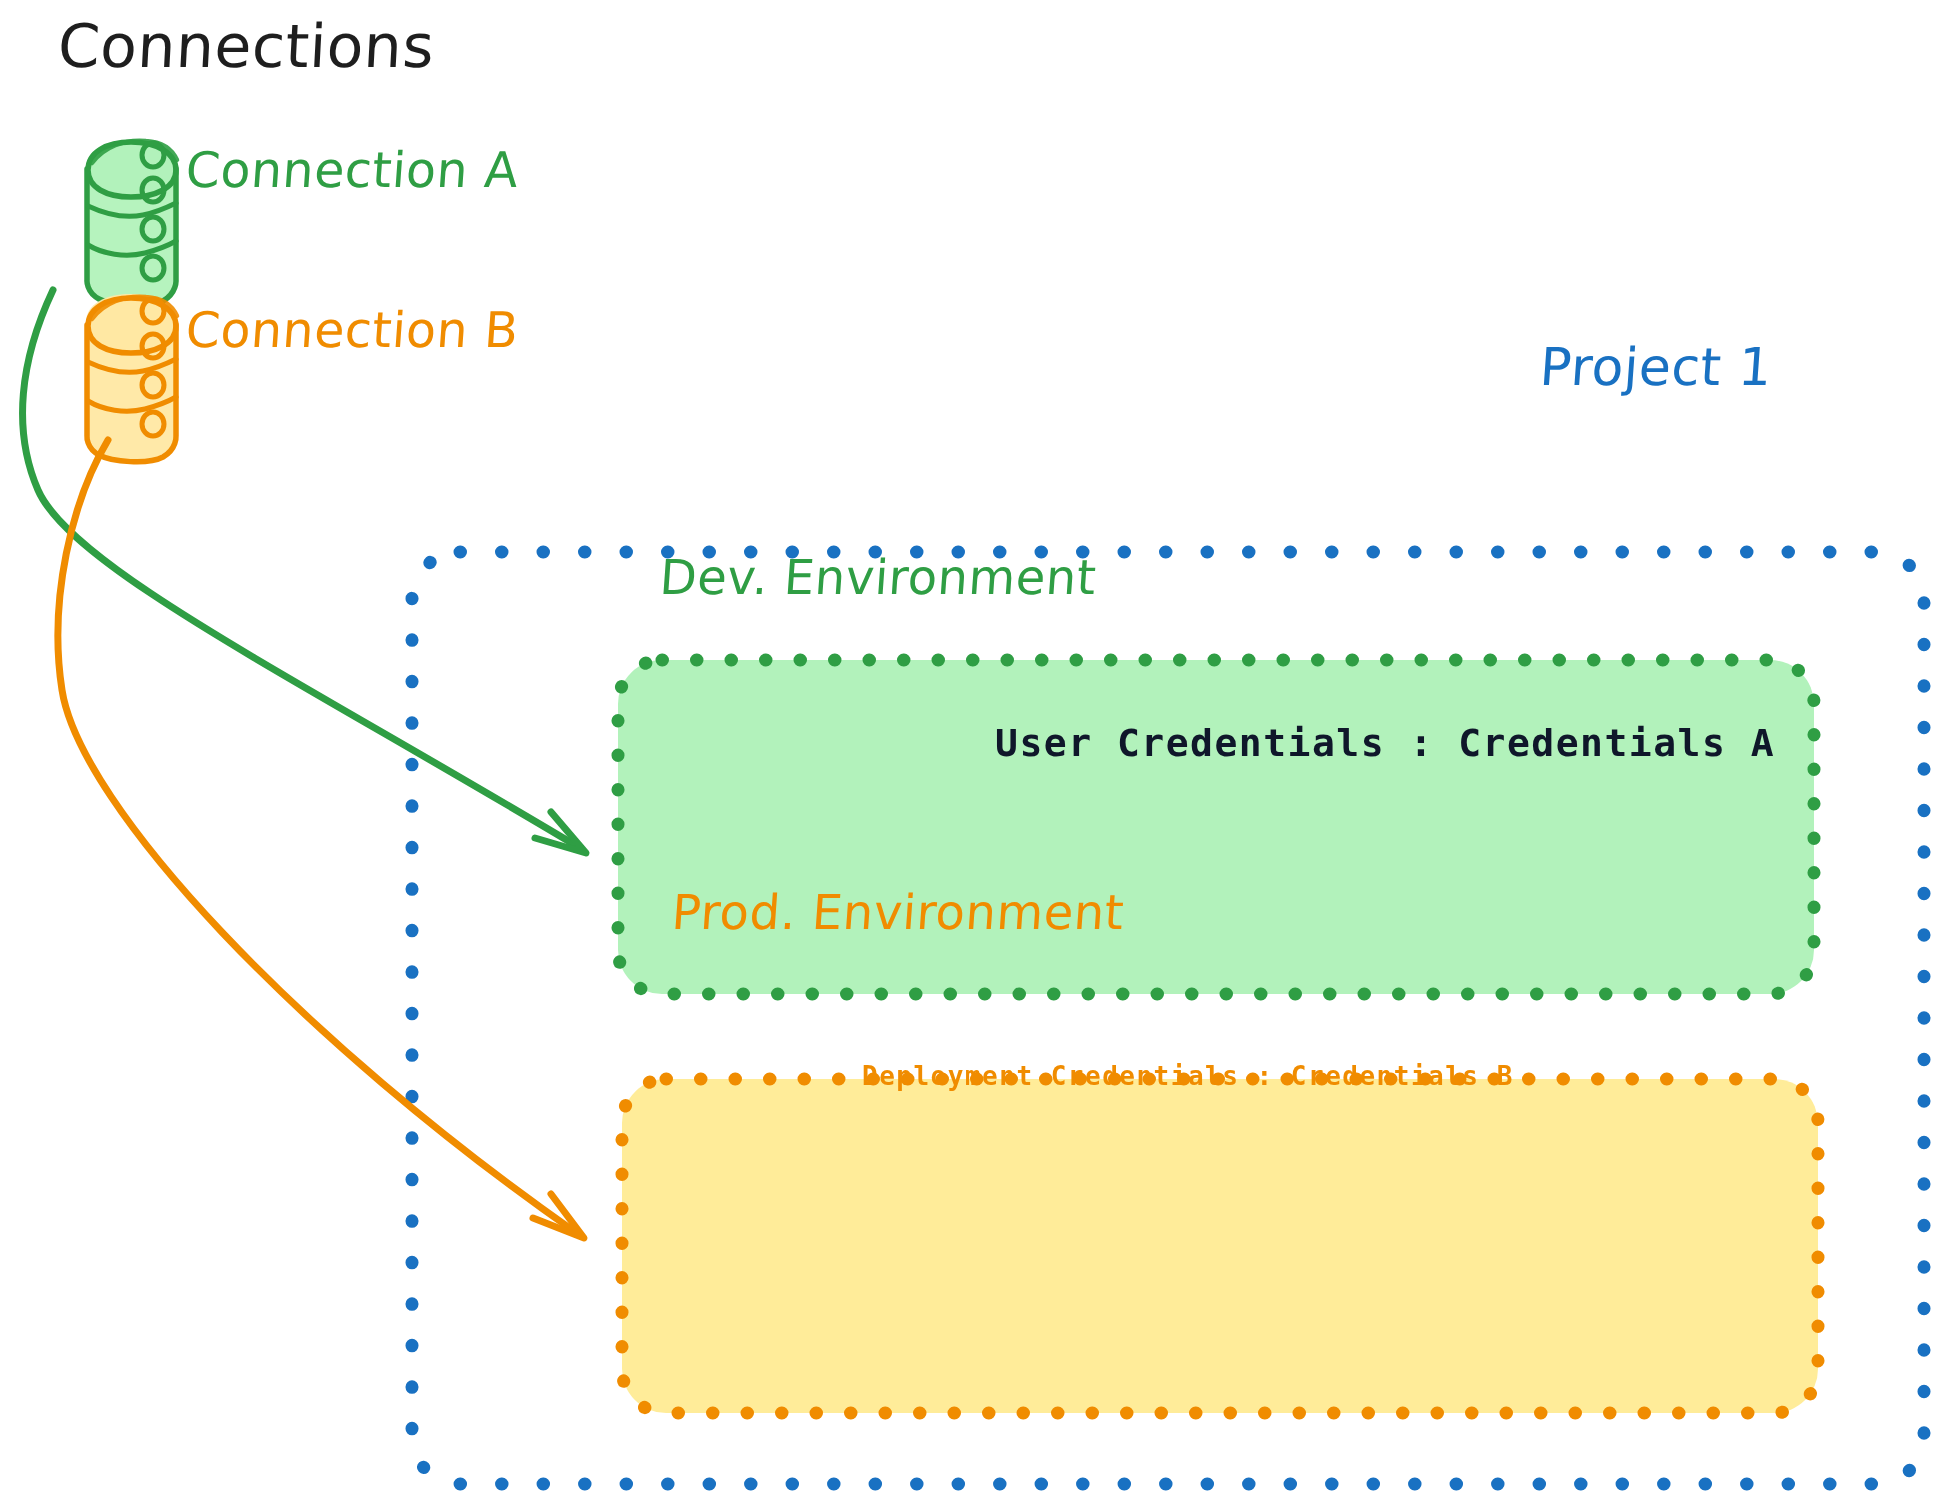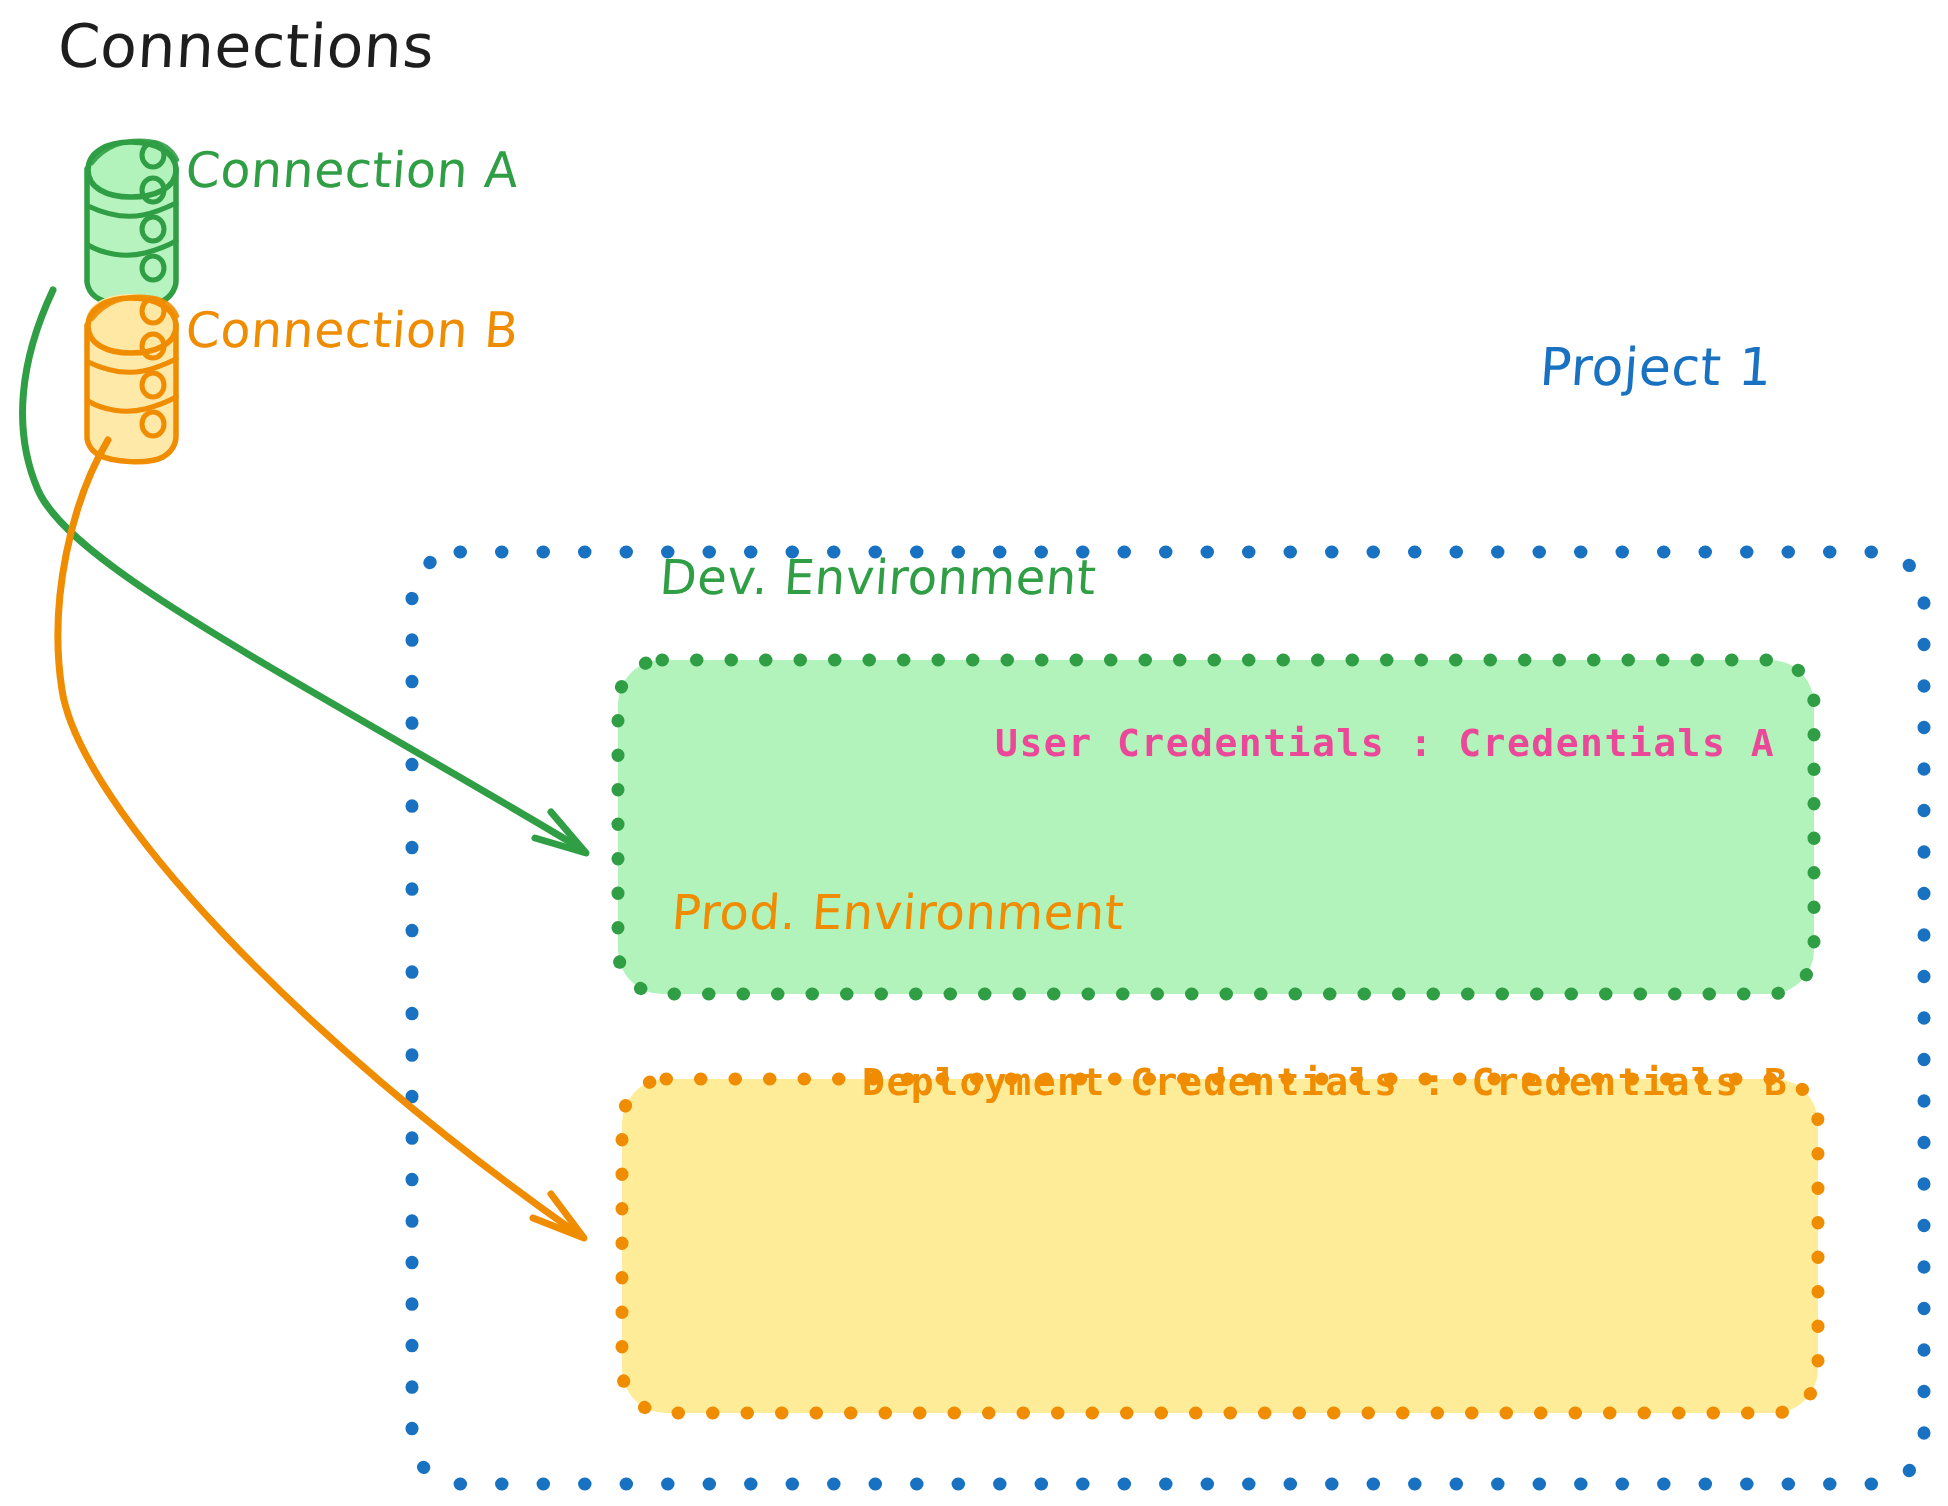--- a/index.html
+++ b/index.html
@@ -83,27 +83,27 @@
     left: 672px;
     top: 888px;
     font-size: 48px;
     color: #f08c00;
     transform: skewX(-4deg);
   }
   #label-user-cred {
     left: 995px;
     top: 724px;
     font-size: 38px;
-    color: #ec4899;
+    color: #0f172a;
     letter-spacing: 1.5px;
   }
   #label-deploy-cred {
     left: 862px;
     top: 1063px;
-    font-size: 38px;
+    font-size: 26px;
     color: #f08c00;
     letter-spacing: 1.5px;
   }
 </style>
 </head>
 <body>
 
 <div id="canvas">
 
   <svg class="layer" viewBox="0 0 1948 1506">

